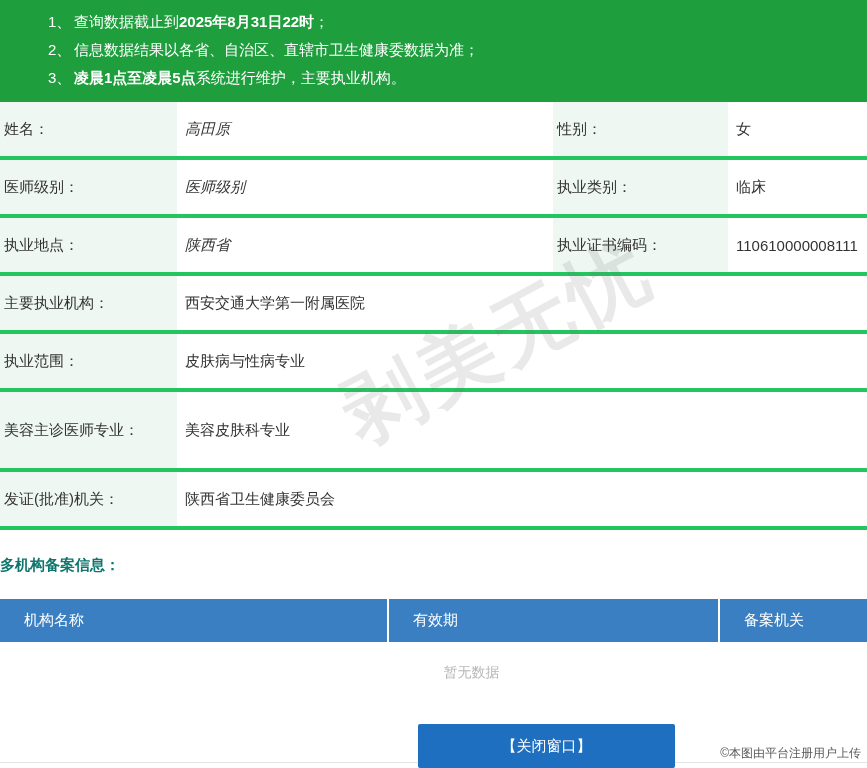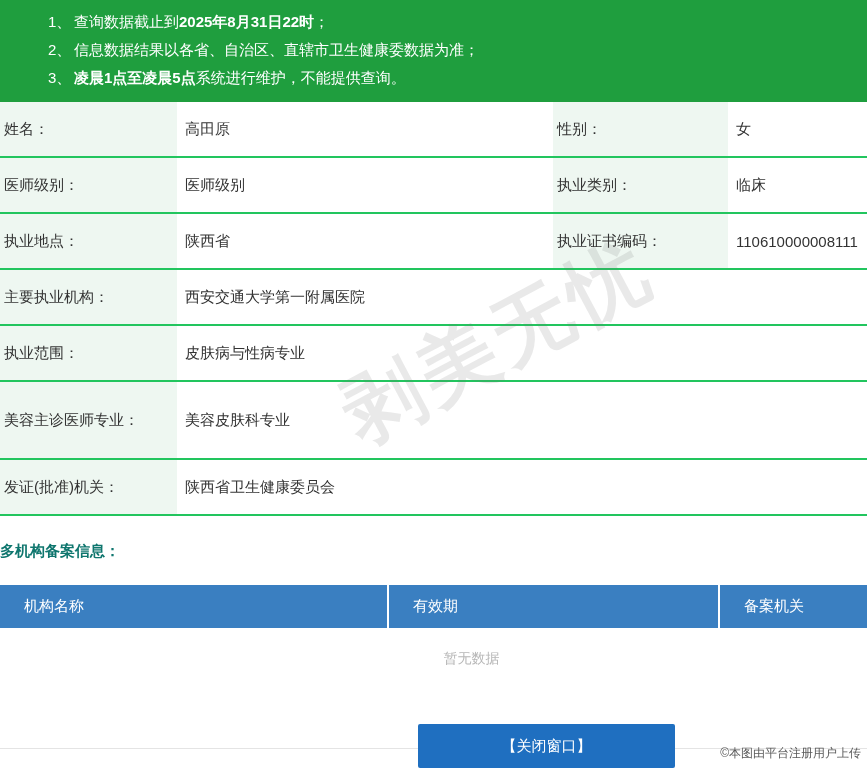--- a/index.html
+++ b/index.html
@@ -37,36 +37,36 @@
 
   
   .info-table {
     width: 867px;
     border-collapse: collapse;
     table-layout: fixed;
     font-size: 15px;
     color: #333333;
   }
   .info-table td {
-    border-bottom: 2px solid #22c55e;
+    border-bottom: 4px solid #22c55e;
     padding: 14px 8px 14px 8px;
     vertical-align: middle;
     height: 26px;
   }
   td.label {
     background: #eef7f1;
     color: #333333;
     padding-left: 4px;
   }
   td.value {
     background: #ffffff;
     padding-left: 8px;
   }
   .col-l1 { width: 165px; }
-  .col-v1 { width: 360px; }
+  .col-v1 { width: 360px; font-style: italic; }
   .col-l2 { width: 163px; }
   .col-v2 { width: 179px; }
 
   .tall td { height: 48px; }
 
   
   .subheading {
     font-weight: bold;
     font-size: 15px;
     color: #0f766e;
@@ -161,21 +161,21 @@
 <body>
 
 <div class="notice">
   <div class="notice-row">
     <span class="notice-num">1、</span><span>查询数据截止到</span><span class="bold">2025年8月31日22时</span><span>；</span>
   </div>
   <div class="notice-row">
     <span class="notice-num">2、</span><span>信息数据结果以各省、自治区、直辖市卫生健康委数据为准；</span>
   </div>
   <div class="notice-row">
-    <span class="notice-num">3、</span><span class="bold">凌晨1点至凌晨5点</span><span>系统进行维护，不能提供查询。</span>
+    <span class="notice-num">3、</span><span class="bold">凌晨1点至凌晨5点</span><span>系统进行维护，主要执业机构。</span>
   </div>
 </div>
 
 <table class="info-table">
   <tbody>
     <tr>
       <td class="label col-l1">姓名：</td>
       <td class="value col-v1">高田原</td>
       <td class="label col-l2">性别：</td>
       <td class="value col-v2">女</td>

